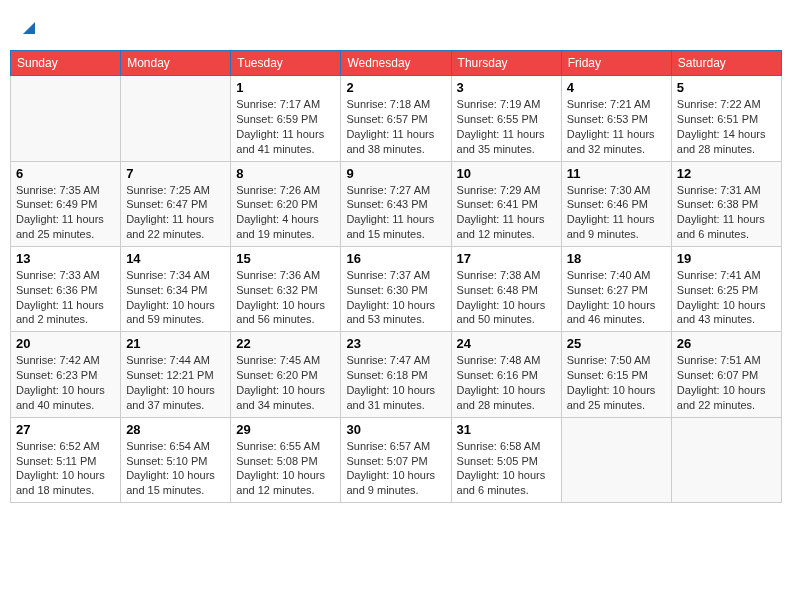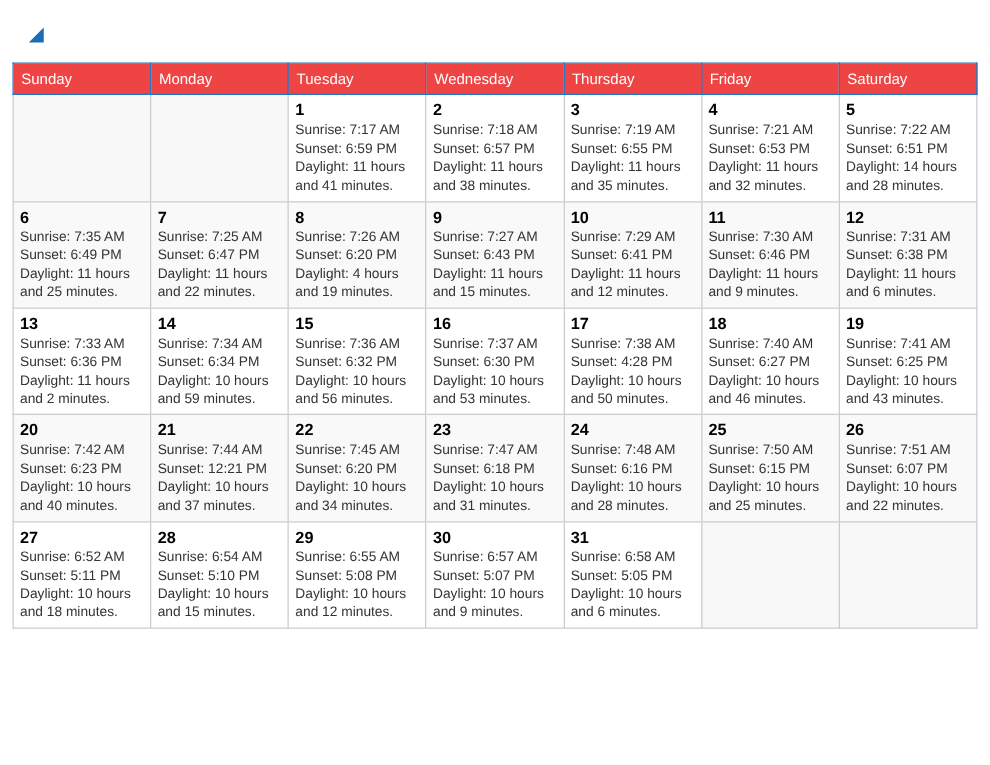--- a/index.html
+++ b/index.html
@@ -250,21 +250,21 @@
           <div class="day-info">
             <div>Sunrise: 7:37 AM</div>
             <div>Sunset: 6:30 PM</div>
             <div>Daylight: 10 hours and 53 minutes.</div>
           </div>
         </td>
         <td>
           <div class="day-num">17</div>
           <div class="day-info">
             <div>Sunrise: 7:38 AM</div>
-            <div>Sunset: 4:28 PM</div>
+            <div>Sunset: 6:48 PM</div>
             <div>Daylight: 10 hours and 50 minutes.</div>
           </div>
         </td>
         <td>
           <div class="day-num">18</div>
           <div class="day-info">
             <div>Sunrise: 7:40 AM</div>
             <div>Sunset: 6:27 PM</div>
             <div>Daylight: 10 hours and 46 minutes.</div>
           </div>

